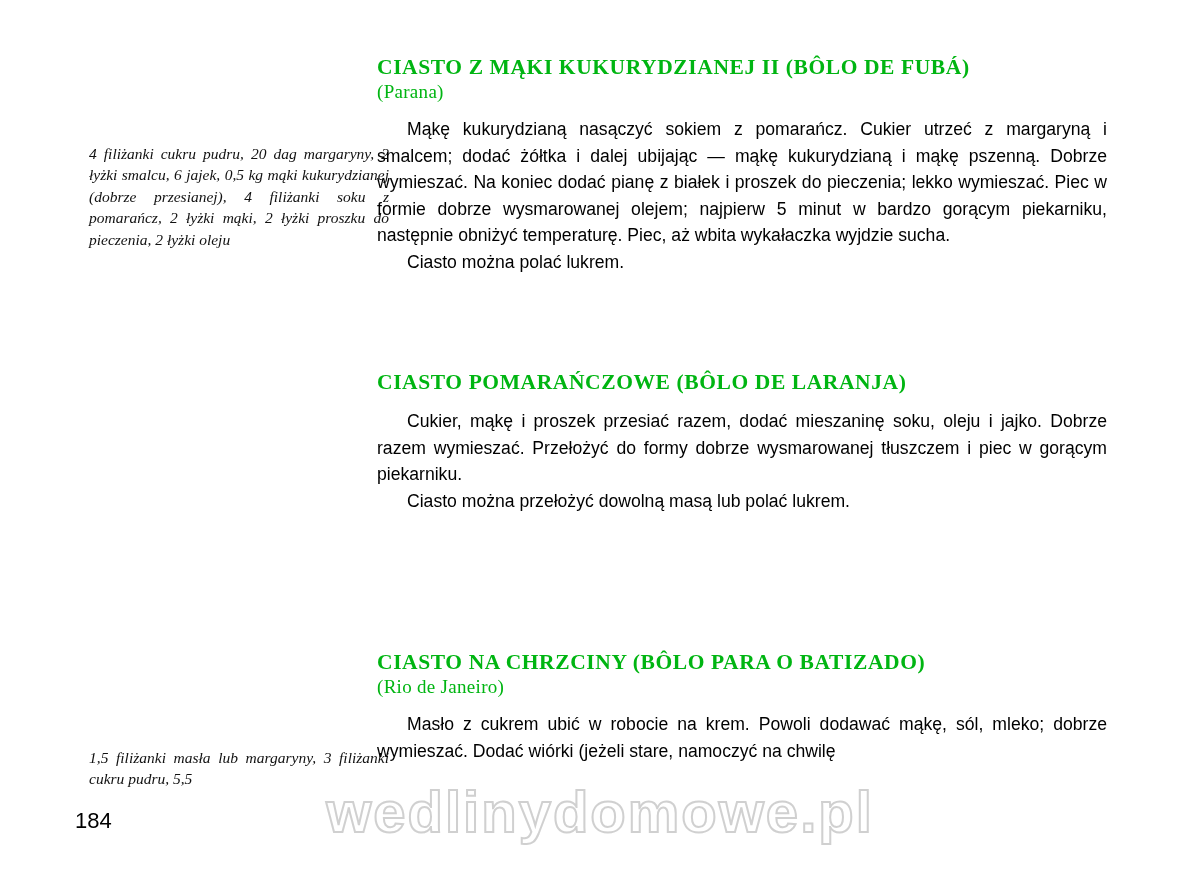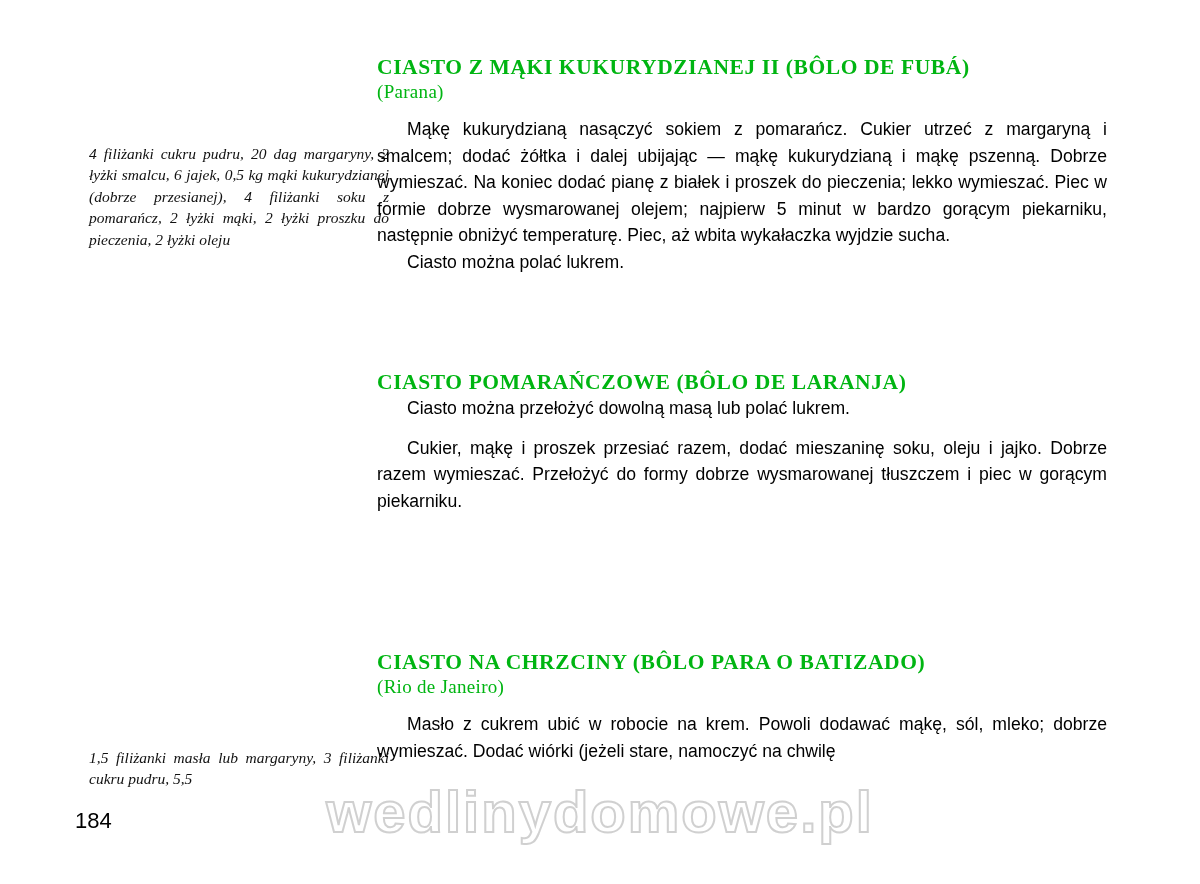--- a/index.html
+++ b/index.html
@@ -143,22 +143,22 @@
 
     <div class="recipe r1">
       <h2 class="recipe-title">CIASTO Z MĄKI KUKURYDZIANEJ II (BÔLO DE FUBÁ)</h2>
       <h3 class="recipe-sub">(Parana)</h3>
       <p class="body-text first indent">Mąkę kukurydzianą nasączyć sokiem z pomarańcz. Cukier utrzeć z margaryną i smalcem; dodać żółtka i dalej ubijając — mąkę kukurydzianą i mąkę pszenną. Dobrze wymieszać. Na koniec dodać pianę z białek i proszek do pieczenia; lekko wymieszać. Piec w formie dobrze wysmarowanej olejem; najpierw 5 minut w bardzo gorącym piekarniku, następnie obniżyć temperaturę. Piec, aż wbita wykałaczka wyjdzie sucha.</p>
       <p class="body-text indent">Ciasto można polać lukrem.</p>
     </div>
 
     <div class="recipe r2">
       <h2 class="recipe-title">CIASTO POMARAŃCZOWE (BÔLO DE LARANJA)</h2>
+      <p class="body-text first indent">Cukier, mąkę i proszek przesiać razem, dodać mieszaninę soku, oleju i jajko. Dobrze razem wymieszać. Przełożyć do formy dobrze wysmarowanej tłuszczem i piec w gorącym piekarniku.</p>
       <p class="body-text indent">Ciasto można przełożyć dowolną masą lub polać lukrem.</p>
-      <p class="body-text first indent">Cukier, mąkę i proszek przesiać razem, dodać mieszaninę soku, oleju i jajko. Dobrze razem wymieszać. Przełożyć do formy dobrze wysmarowanej tłuszczem i piec w gorącym piekarniku.</p>
     </div>
 
     <div class="recipe r3">
       <h2 class="recipe-title">CIASTO NA CHRZCINY (BÔLO PARA O BATIZADO)</h2>
       <h3 class="recipe-sub">(Rio de Janeiro)</h3>
       <p class="body-text first indent">Masło z cukrem ubić w robocie na krem. Powoli dodawać mąkę, sól, mleko; dobrze wymieszać. Dodać wiórki (jeżeli stare, namoczyć na chwilę</p>
     </div>
 
   </div>
 

